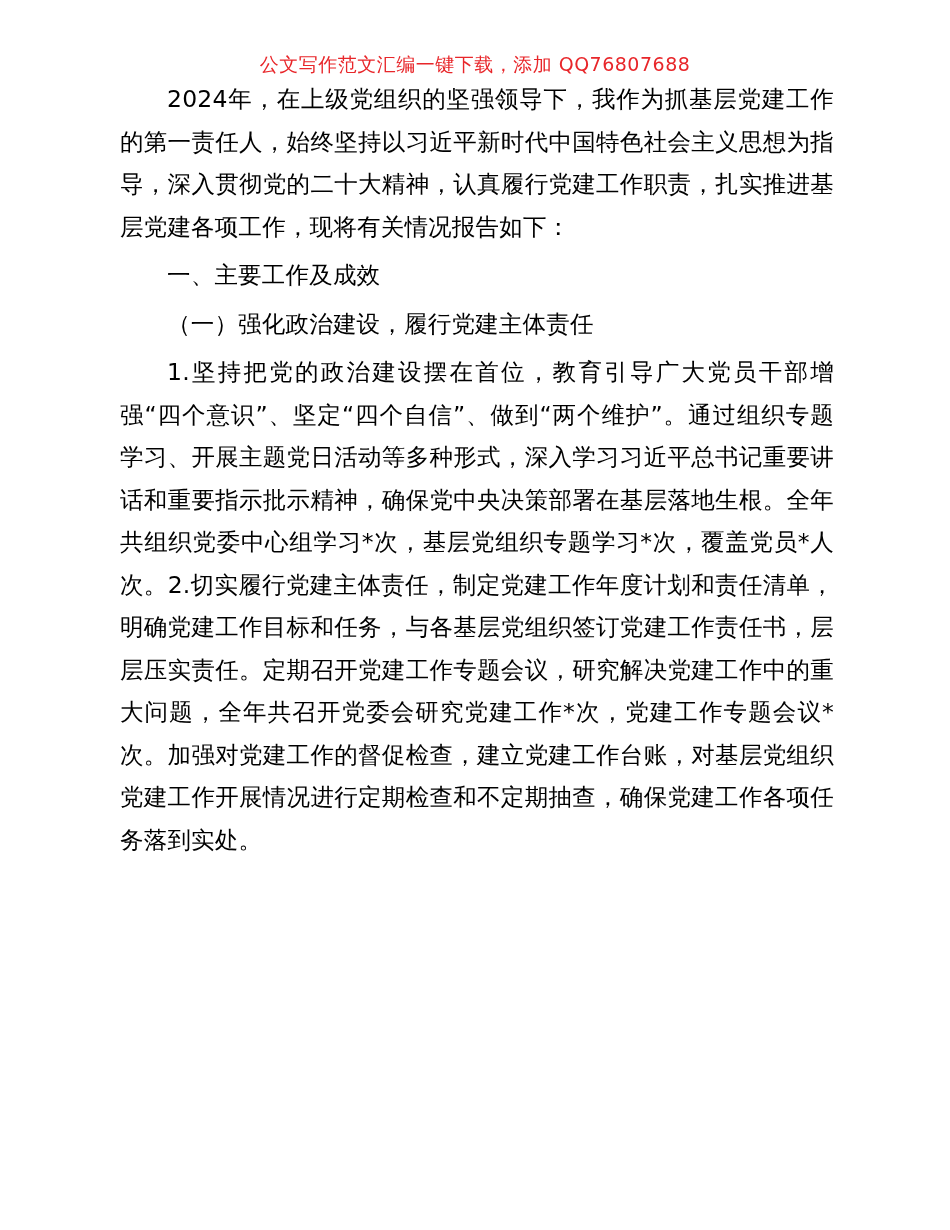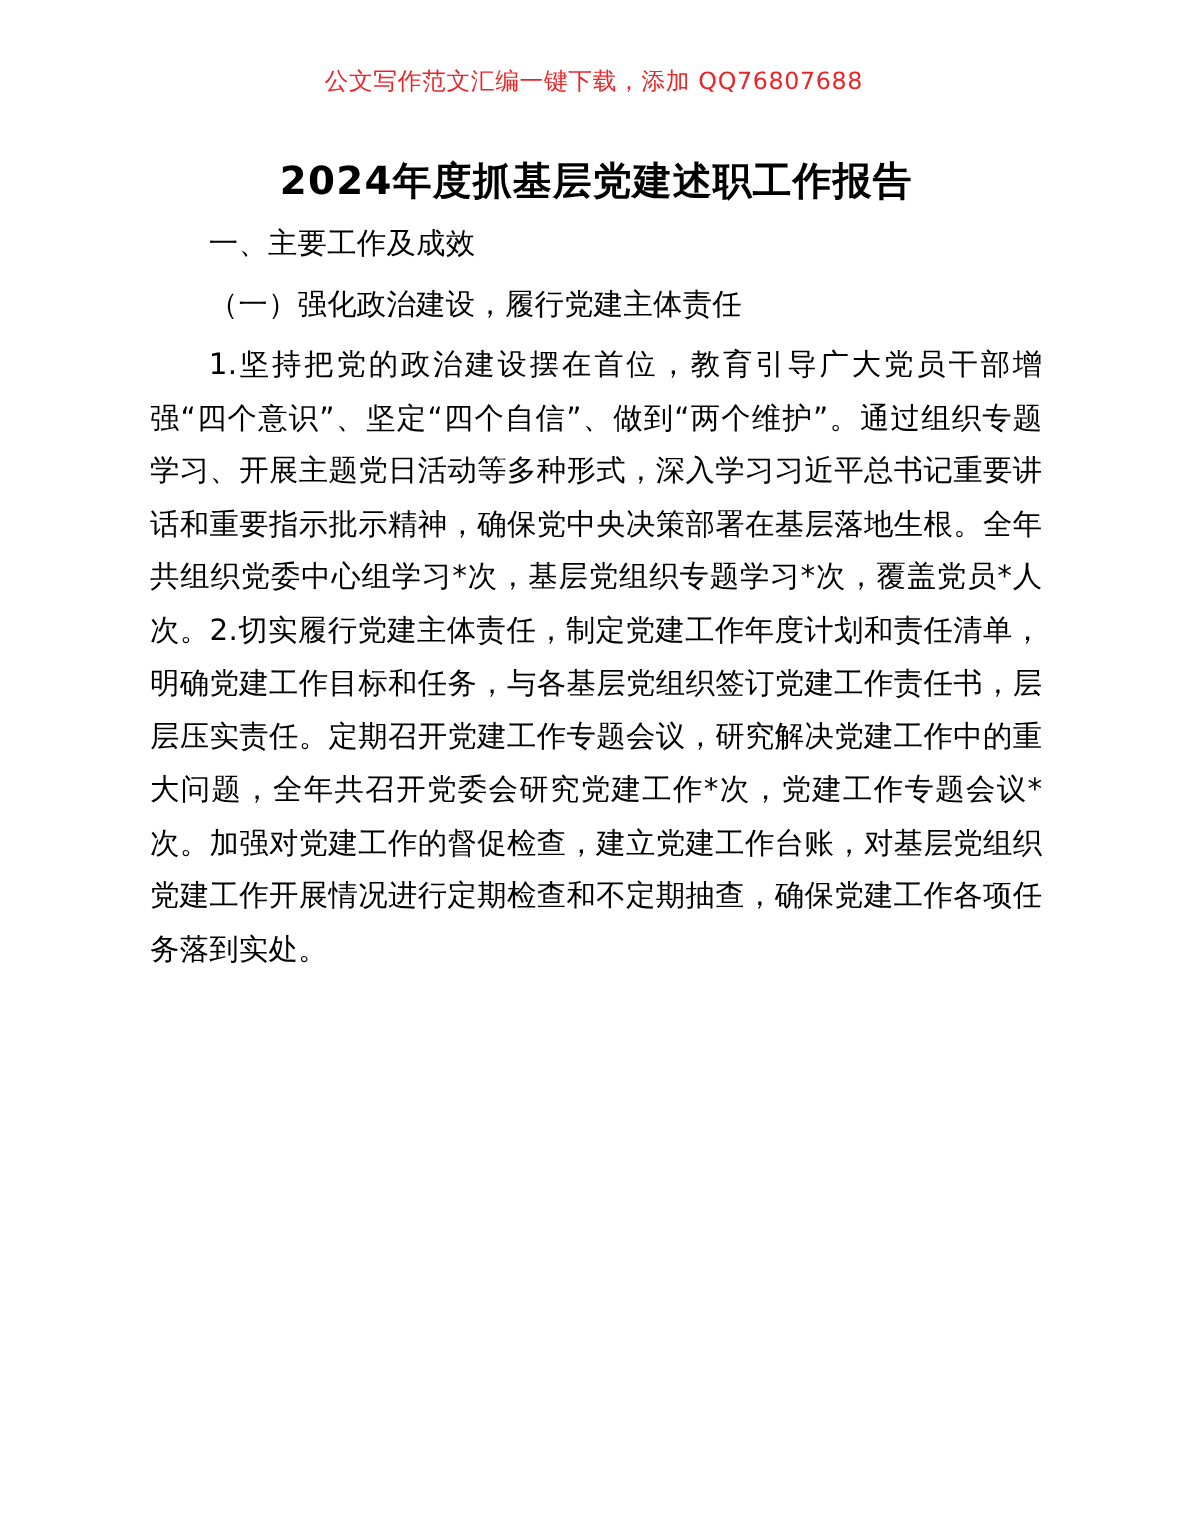--- a/index.html
+++ b/index.html
@@ -56,20 +56,20 @@
   }
 </style>
 </head>
 <body>
 
 <div class="page">
 
   <div class="watermark">公文写作范文汇编一键下载，添加 QQ76807688</div>
 
   <div class="doc-body">
-    <h1 class="doc-title">2024年度抓基层党建述职工作报告</h1>
 
+    <p class="para">2024年，在上级党组织的坚强领导下，我作为抓基层党建工作的第一责任人，始终坚持以习近平新时代中国特色社会主义思想为指导，深入贯彻党的二十大精神，认真履行党建工作职责，扎实推进基层党建各项工作，现将有关情况报告如下：</p>
     <p class="para">一、主要工作及成效</p>
     <p class="para">（一）强化政治建设，履行党建主体责任</p>
     <p class="para">1.坚持把党的政治建设摆在首位，教育引导广大党员干部增强“四个意识”、坚定“四个自信”、做到“两个维护”。通过组织专题学习、开展主题党日活动等多种形式，深入学习习近平总书记重要讲话和重要指示批示精神，确保党中央决策部署在基层落地生根。全年共组织党委中心组学习*次，基层党组织专题学习*次，覆盖党员*人次。2.切实履行党建主体责任，制定党建工作年度计划和责任清单，明确党建工作目标和任务，与各基层党组织签订党建工作责任书，层层压实责任。定期召开党建工作专题会议，研究解决党建工作中的重大问题，全年共召开党委会研究党建工作*次，党建工作专题会议*次。加强对党建工作的督促检查，建立党建工作台账，对基层党组织党建工作开展情况进行定期检查和不定期抽查，确保党建工作各项任务落到实处。</p>
   </div>
 
 </div>
 
 </body></html>

